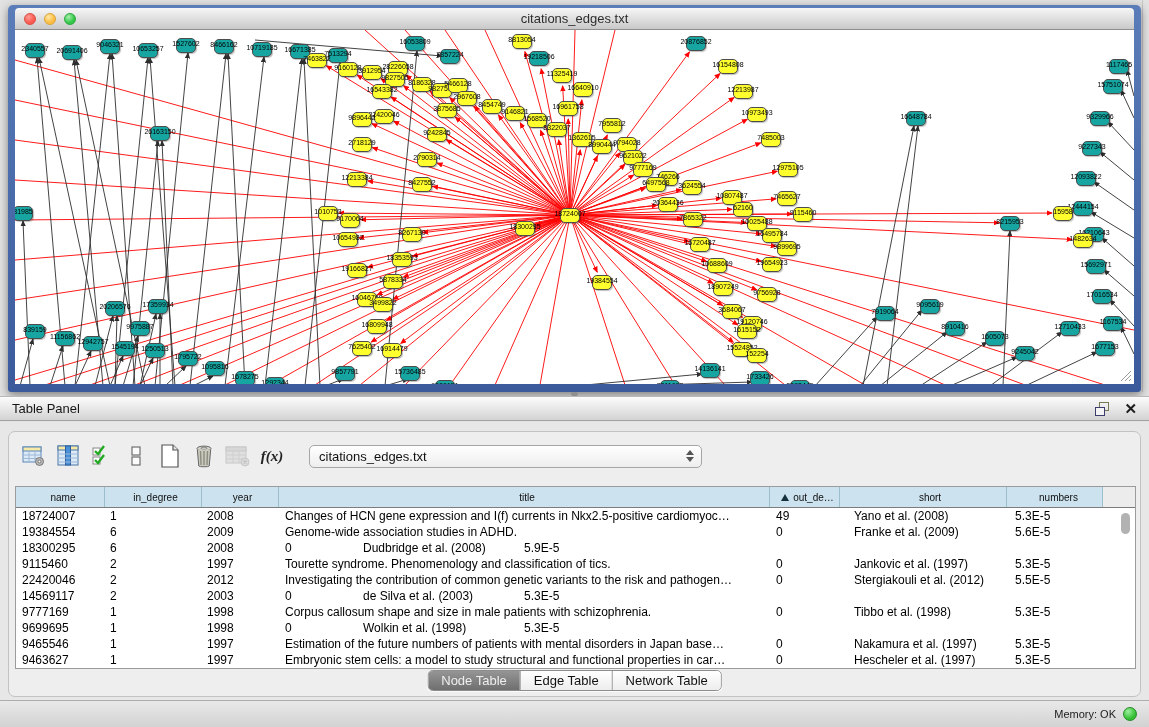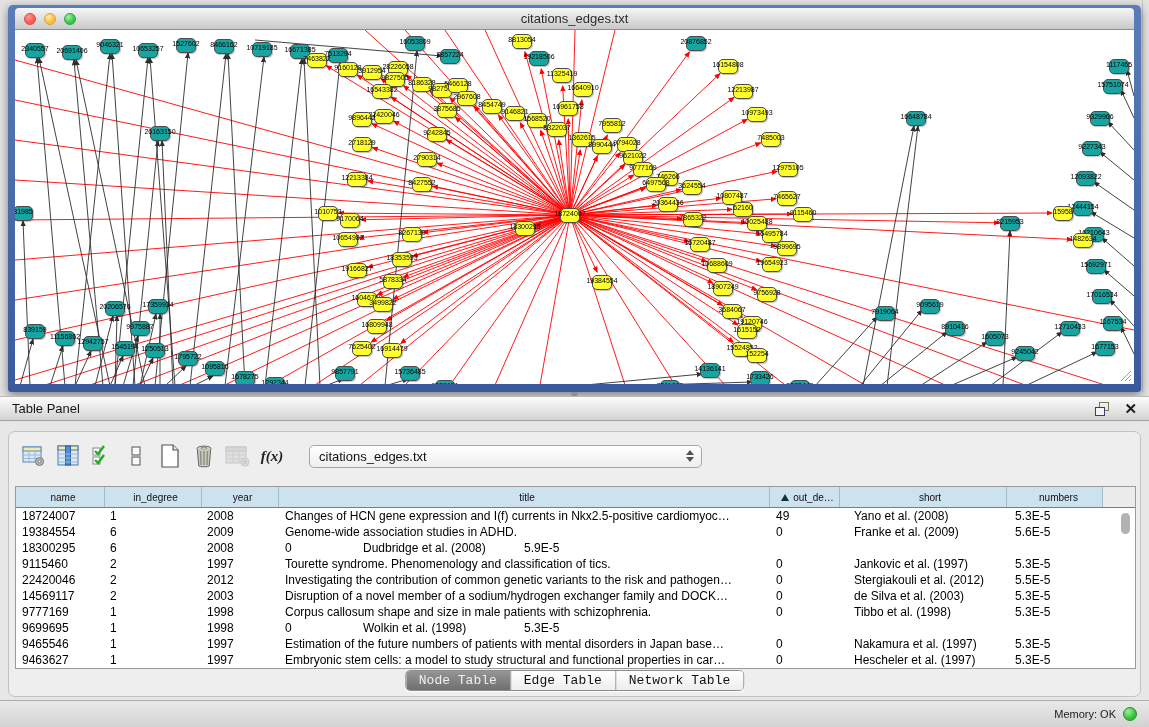--- a/index.html
+++ b/index.html
@@ -73,21 +73,21 @@
   .c0{width:89px; padding-left:6px;} .c1{width:97px; padding-left:5px;} .c2{width:77px; padding-left:5px;}
   .c3{width:491px; padding-left:6px;} .c4{width:70px; padding-left:6px;align-items:center;} .c5{width:167px; padding-left:14px;}
   .c6{width:96px; padding-left:8px;} .c7{flex:1;}
   .vscroll-thumb { position:absolute; right:5px; top:26px; width:9px; height:21px; background:#b2b2b2;
     border-radius:4.5px; }
 
   
   .tabs { position:absolute; left:50%; bottom:5px; transform:translateX(-50%); display:flex; height:21px;
     border:1px solid #8d8d8d; border-radius:5px; overflow:hidden; background:#fff; box-shadow:0 1px 1px rgba(255,255,255,.8); }
   .tab { font-size:13px; line-height:19px; padding:0 13px; background:linear-gradient(#ffffff,#ededed);
-    color:#111; border-left:1px solid #9a9a9a;font-family:Liberation Mono, monospace; }
+    color:#111; border-left:1px solid #9a9a9a; }
   .tab:first-child { border-left:none; }
   .tab.selected { background:linear-gradient(#959595,#6f6f6f); color:#efefef; }
 
   
   .statusbar { position:absolute; left:0; bottom:0; width:1149px; height:27px;
     background:linear-gradient(#e9e9e9,#d2d2d2); border-top:1px solid #adadad;
     display:flex; align-items:center; justify-content:flex-end; padding-right:12px; gap:7px; }
   .mem-label { font-size:11px; color:#222; }
   .mem-dot { width:14px; height:14px; border-radius:50%; border:1px solid #2a8a2a;
     background:radial-gradient(circle at 35% 30%, #9cef9c, #2fbe2f 65%); }
@@ -840,21 +840,20 @@
               <div class="td c2">2012</div>
               <div class="td c3">Investigating the contribution of common genetic variants to the risk and pathogen…</div>
               <div class="td c4">0</div>
               <div class="td c5">Stergiakouli et al. (2012)</div>
               <div class="td c6">5.5E-5</div>
             </div>
             <div class="trow">
               <div class="td c0">14569117</div>
               <div class="td c1">2</div>
               <div class="td c2">2003</div>
-              <div class="td c3">Disruption of a novel member of a sodium/hydrogen exchanger family and DOCK…</div>
               <div class="td c4">0</div>
               <div class="td c5">de Silva et al. (2003)</div>
               <div class="td c6">5.3E-5</div>
             </div>
             <div class="trow">
               <div class="td c0">9777169</div>
               <div class="td c1">1</div>
               <div class="td c2">1998</div>
               <div class="td c3">Corpus callosum shape and size in male patients with schizophrenia.</div>
               <div class="td c4">0</div>

